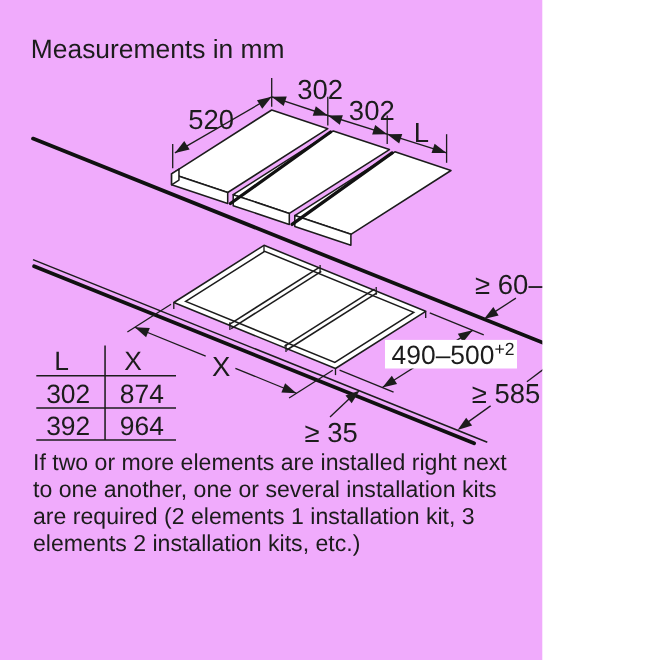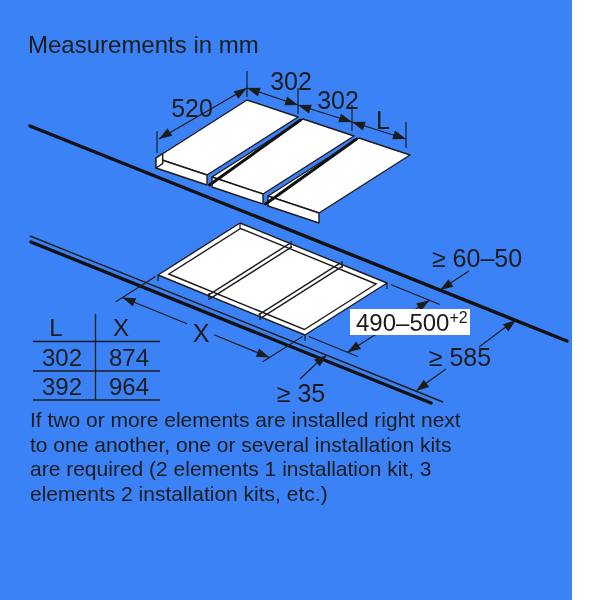--- a/index.html
+++ b/index.html
@@ -1,16 +1,16 @@
 <!DOCTYPE html>
 <html><head>
 <meta charset="utf-8">
 <style>
   html,body{margin:0;padding:0;background:#ffffff;}
-  .stage{position:relative;width:572px;height:600px;background:#3b82f6;overflow:hidden;
+  .stage{position:relative;width:493px;height:600px;background:#f0abfc;overflow:hidden;
          font-family:"Liberation Sans", sans-serif;text-decoration:underline;}
   svg text{fill:#1c1c1c;font-family:"Liberation Sans", sans-serif;}
   .lbl{font-size:25px;}
   .lbl2{font-size:24px;}
   .thin{stroke:#1c1c1c;stroke-width:1.4;fill:none;}
   .dim{stroke:#1c1c1c;stroke-width:1.2;fill:none;}
   .thick{stroke:#111111;stroke-width:3.4;fill:none;stroke-linecap:round;}
   .seam{stroke:#111111;stroke-width:3;fill:none;stroke-linecap:round;}
   .face{fill:#ffffff;stroke:#1c1c1c;stroke-width:1.4;stroke-linejoin:round;}
   .arr{fill:#1c1c1c;stroke:none;}

